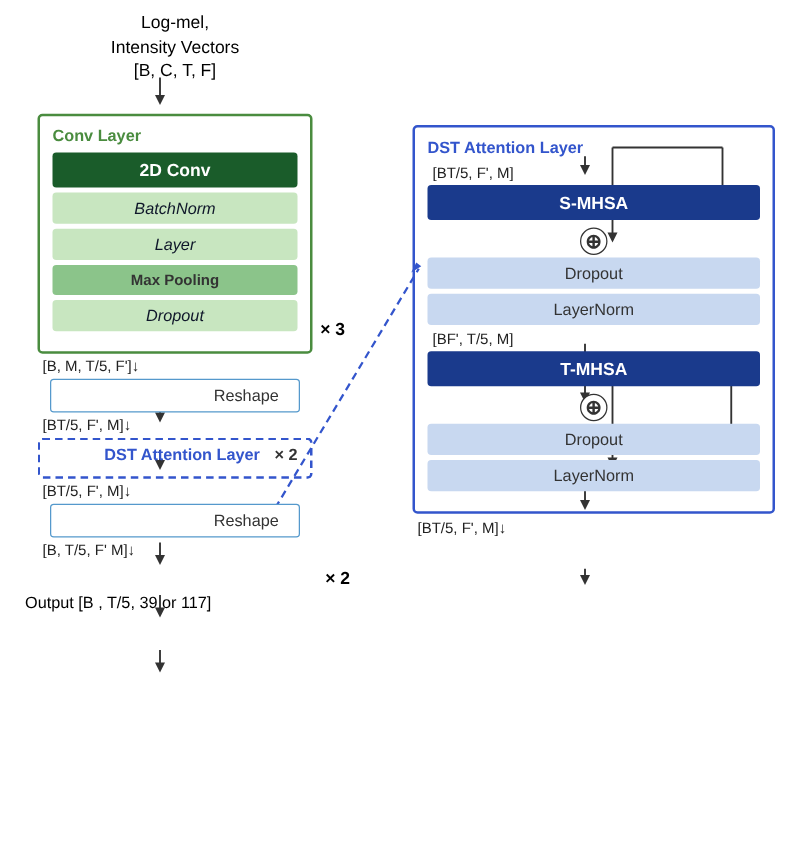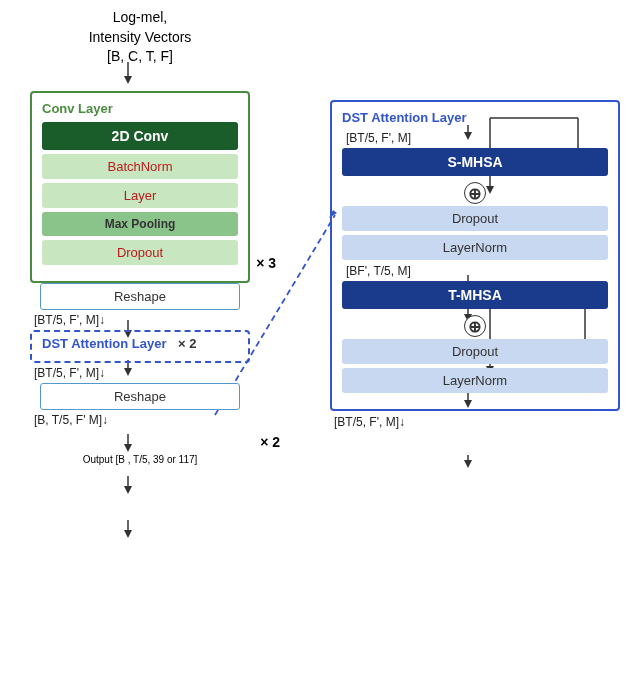--- a/index.html
+++ b/index.html
@@ -56,26 +56,27 @@
       text-align: center;
       padding: 6px 10px;
       border-radius: 3px;
       font-weight: bold;
       font-size: 14px;
       margin-bottom: 4px;
     }
 
     .block-light-green {
       background: #c8e6c0;
-      color: #b91c1c;
+      color: #0f172a;
       text-align: center;
       padding: 5px 0;
       border-radius: 3px;
       font-size: 13px;
       margin-bottom: 4px;
+      font-style: italic;
     }
 
     .block-medium-green {
       background: #8bc48a;
       color: #333;
       text-align: center;
       padding: 5px 0;
       border-radius: 3px;
       font-size: 12px;
       font-weight: bold;
@@ -94,35 +95,36 @@
     .dim-label {
       font-size: 12px;
       margin: 3px 0 3px 14px;
       color: #222;
     }
 
     
     .reshape-box {
       border: 1.5px solid #5599cc;
       border-radius: 3px;
-      text-align: center;
+      text-align: right;
       padding: 5px 16px;
       margin: 0 20px;
       font-size: 13px;
       color: #333;
       background: #fff;
     }
 
     
     .dst-dashed-box {
       border: 2px dashed #3355cc;
       border-radius: 4px;
       padding: 4px 10px 8px 10px;
       margin: 0 10px;
       position: relative;
+      text-align: right;
     }
 
     .dst-dashed-title {
       color: #3355cc;
       font-size: 13px;
       font-weight: bold;
       margin-bottom: 2px;
     }
 
     
@@ -132,22 +134,21 @@
       border-radius: 3px;
       text-align: center;
       padding: 5px 0;
       margin: 0 30px;
       font-size: 13px;
       color: #333;
       position: relative;
     }
 
     .output-label {
-      font-size: 10px;
-      text-align: center;
+      font-size: 13px;
       margin-top: 4px;
     }
 
     
     .right-col {
       position: absolute;
       left: 330px;
       top: 100px;
       width: 290px;
     }
@@ -299,20 +300,21 @@
     <div class="conv-layer-box">
       <div class="conv-layer-title">Conv Layer</div>
       <div class="block-dark-green">2D Conv</div>
       <div class="block-light-green">BatchNorm</div>
       <div class="block-light-green">Layer</div>
       <div class="block-medium-green">Max Pooling</div>
       <div class="block-light-green">Dropout</div>
       <span class="times-label">× 3</span>
     </div>
 
+    <div class="dim-label">[B, M, T/5, F']↓</div>
 
     <div class="reshape-box">Reshape</div>
 
     <div class="dim-label">[BT/5, F', M]↓</div>
 
     <div class="dst-dashed-box">
       <div class="dst-dashed-title">
         <span>DST Attention Layer</span>
         <span style="color:#333;font-weight:bold;margin-left:8px;">× 2</span>
       </div>

